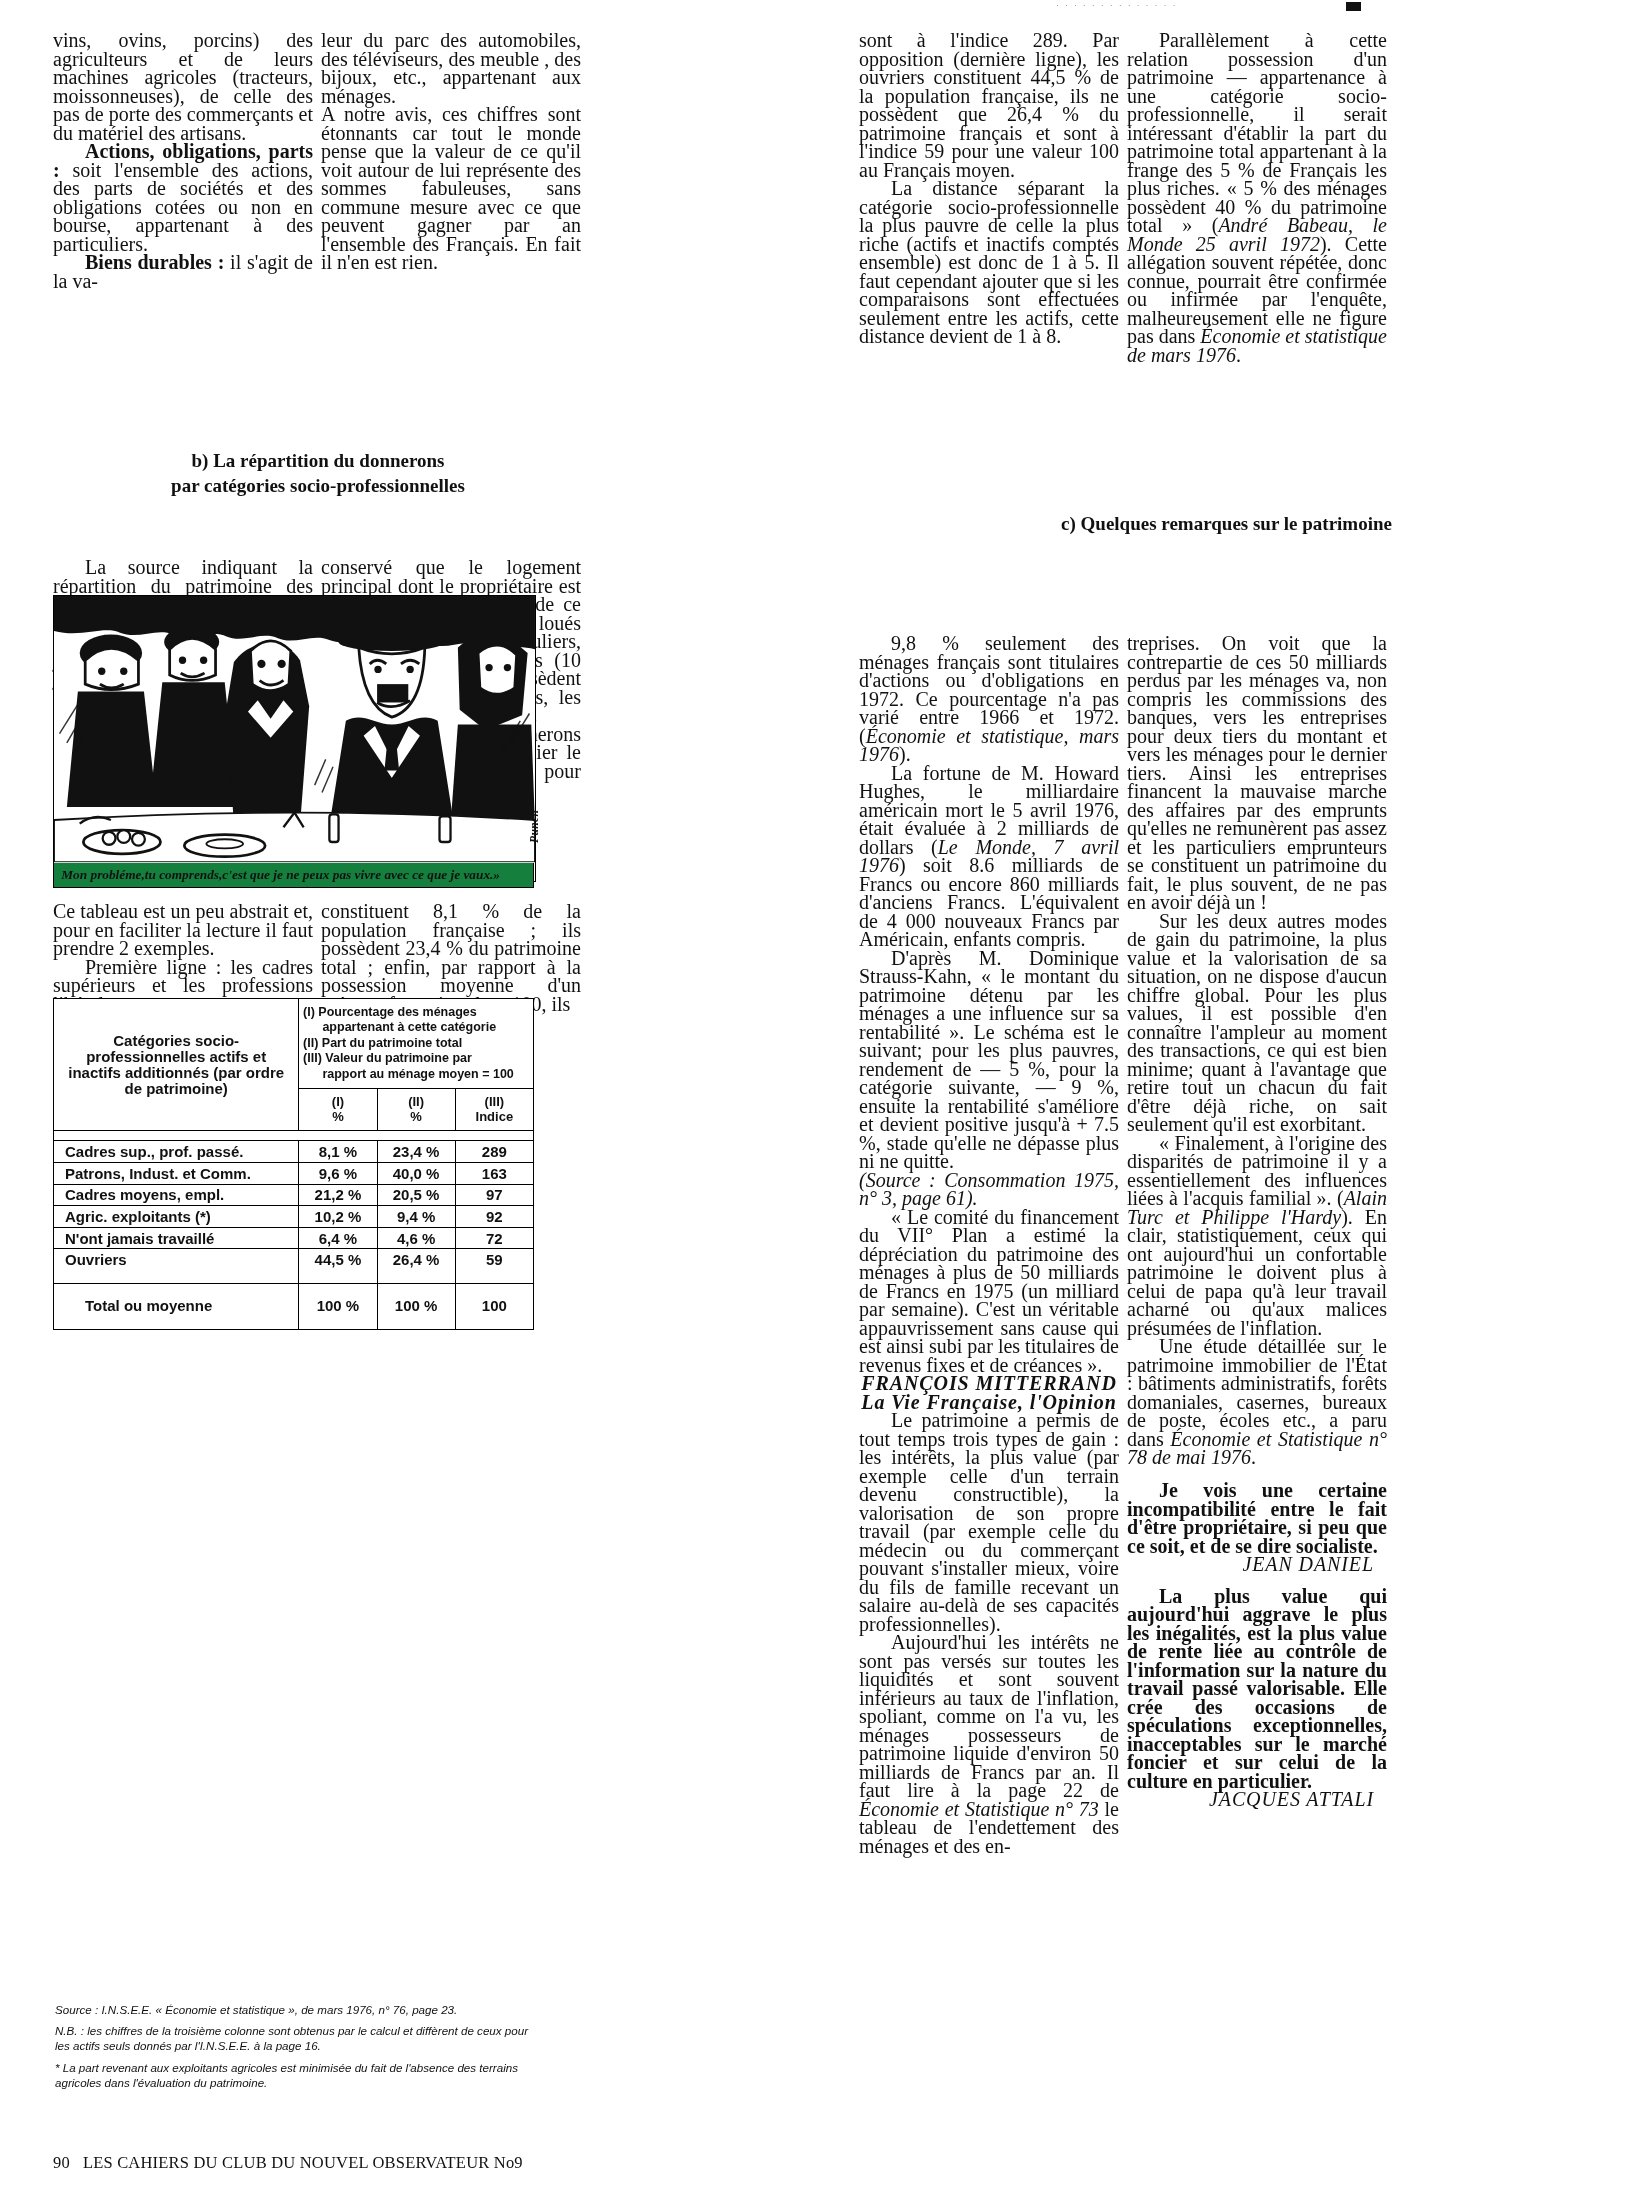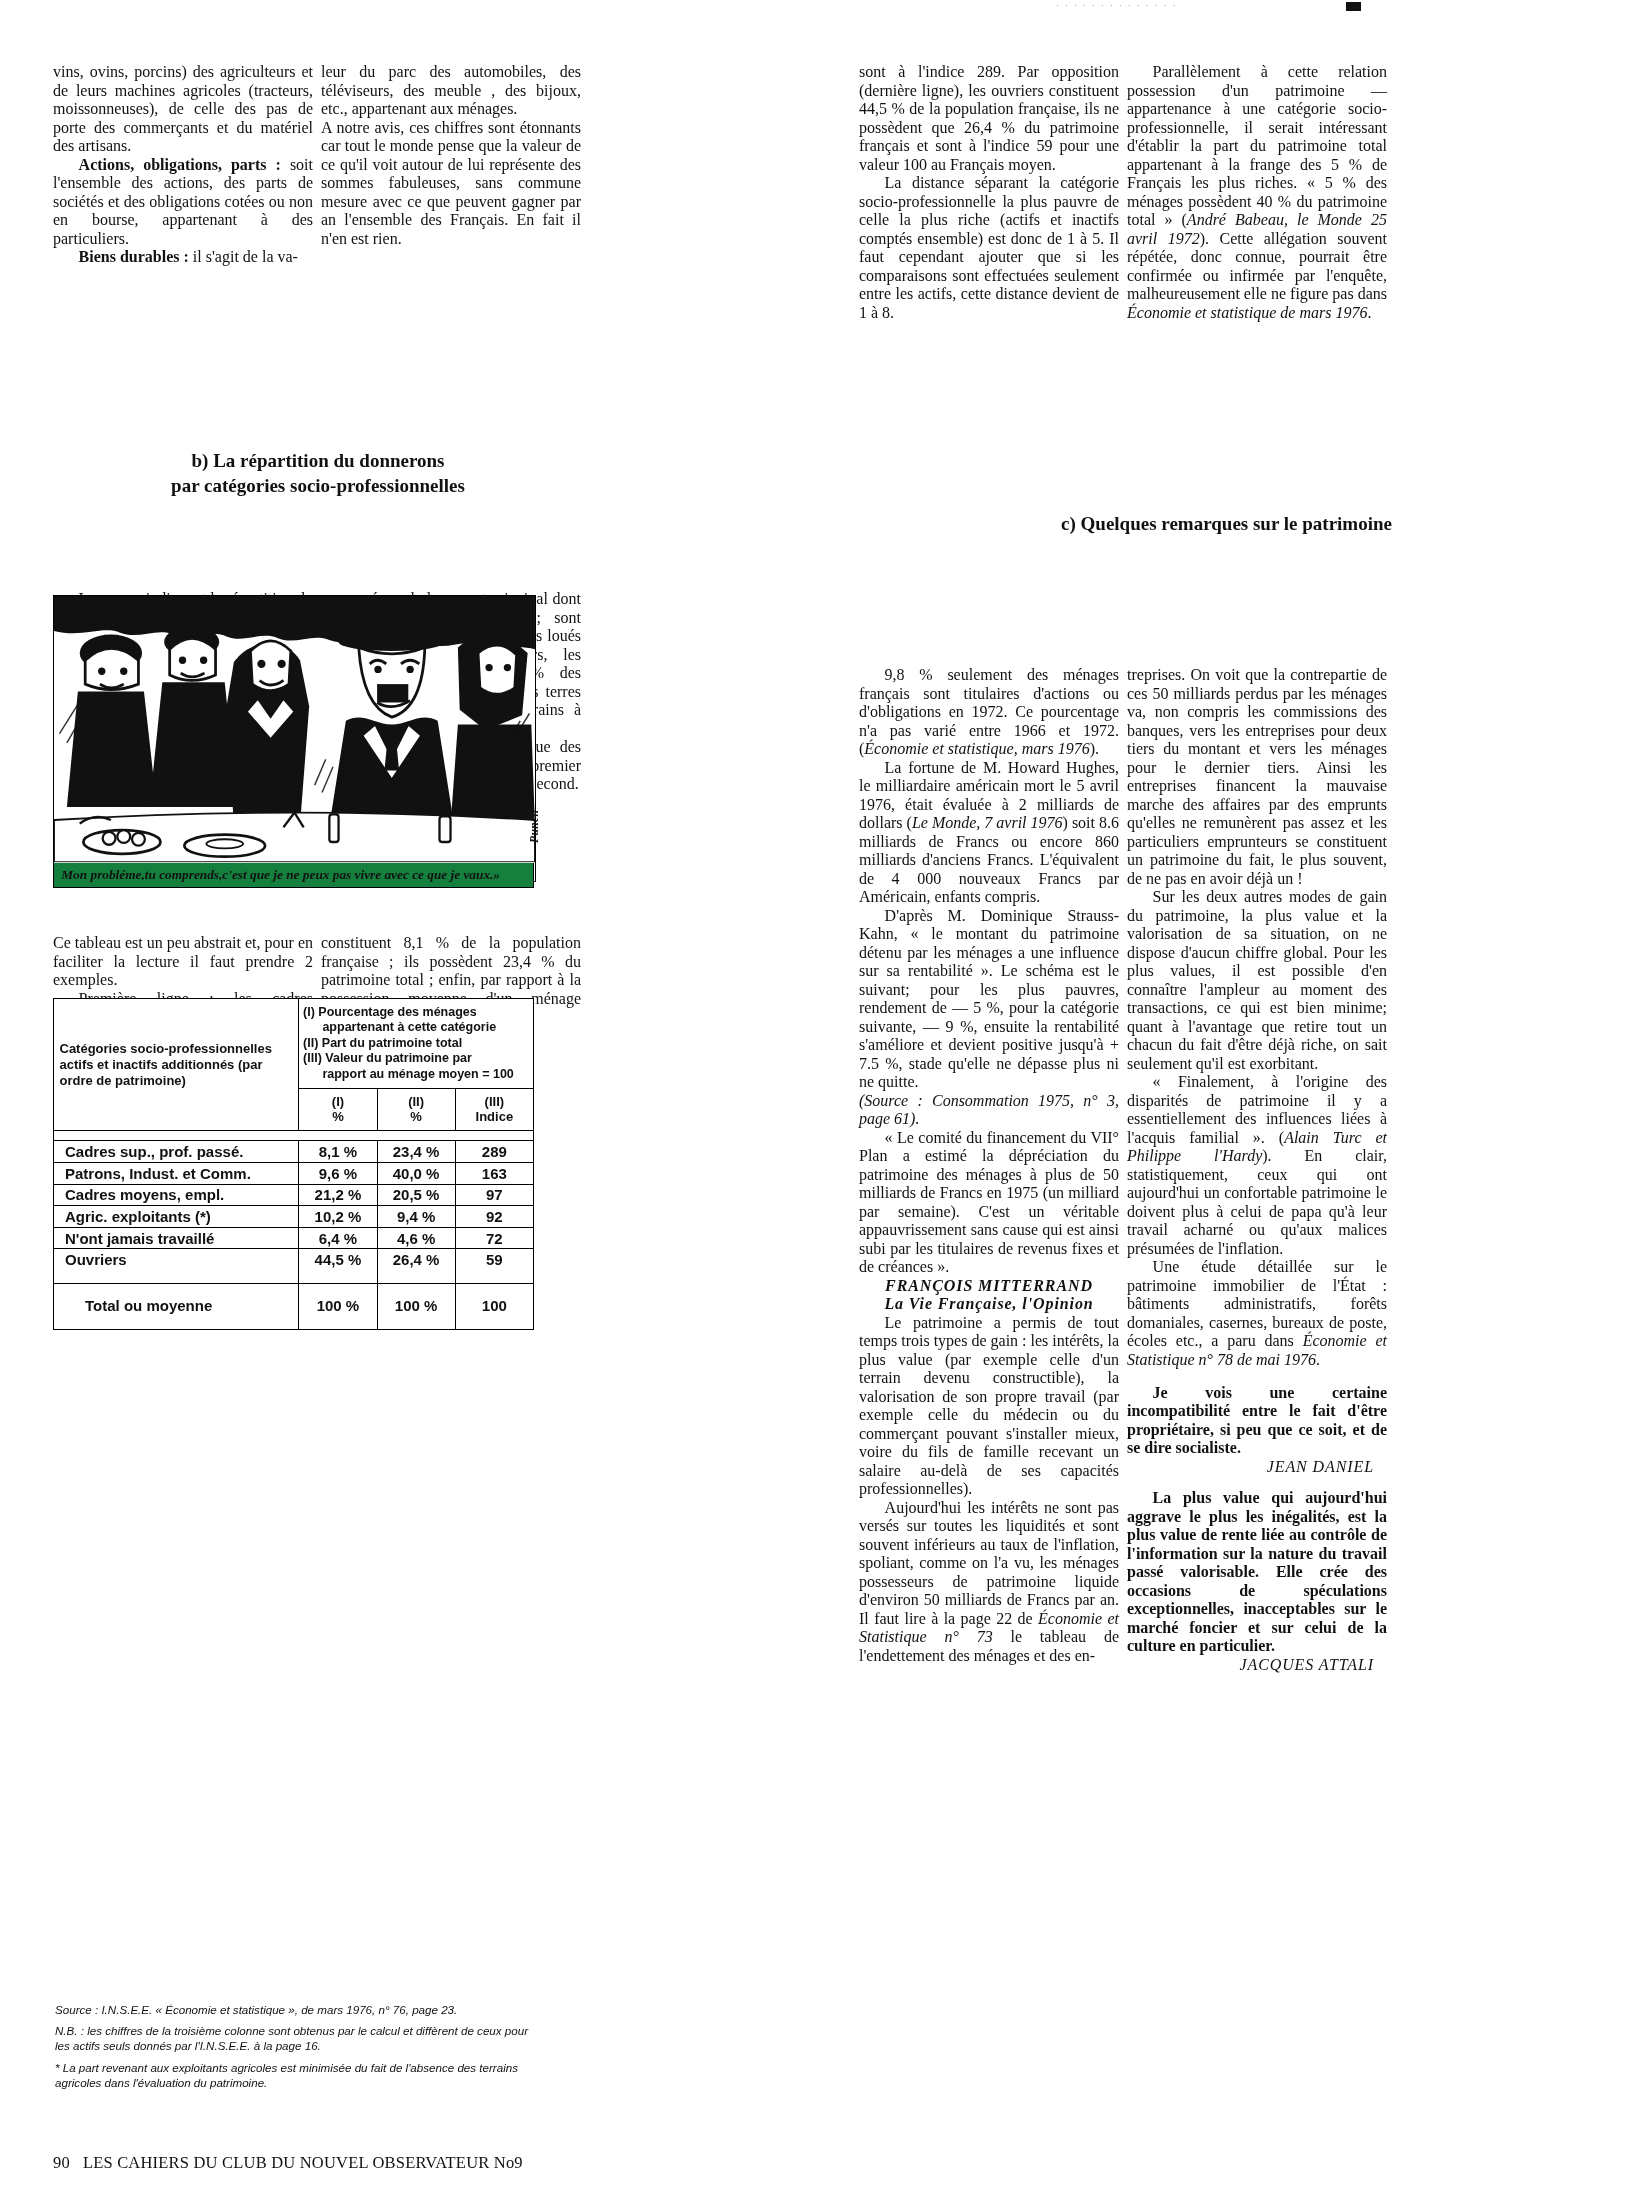--- a/index.html
+++ b/index.html
@@ -45,23 +45,23 @@
     text-align:center;
     font-weight:bold;
     font-size:19px;
     line-height:25px;
   }
 
   
   .blk{
     position:absolute;
     text-align:justify;
-    font-size:16px;
+    font-size:20px;
     line-height:18.5px;
-    -webkit-hyphens:auto; hyphens:auto;margin-top:32px;
+    -webkit-hyphens:auto; hyphens:auto;
   }
   .blk p{margin:0;text-indent:1.6em;}
   .blk p.noind{text-indent:0;}
 
   
   .cartoon{
     position:absolute;
     left:53px; top:595px;
     width:481px; height:285px;
     border:1.4px solid #000;
@@ -106,21 +106,22 @@
     width:481px;
     font-family:"Liberation Sans", sans-serif;
     background:#fff;
   }
   table.pat td, table.pat th{
     border:1.4px solid #000;
     padding:0;
     font-weight:bold;
   }
   .hdr-cat{
-    font-size:13px;
+    text-align:center;
+    font-size:15px;
     line-height:16px;
     padding:13px 5.5px 13px 5.5px !important;
     vertical-align:middle;
     width:241px;
     margin-top:16px;
   }
   .hdr-legend{
     text-align:left;
     font-size:12.5px;
     line-height:15.6px;

